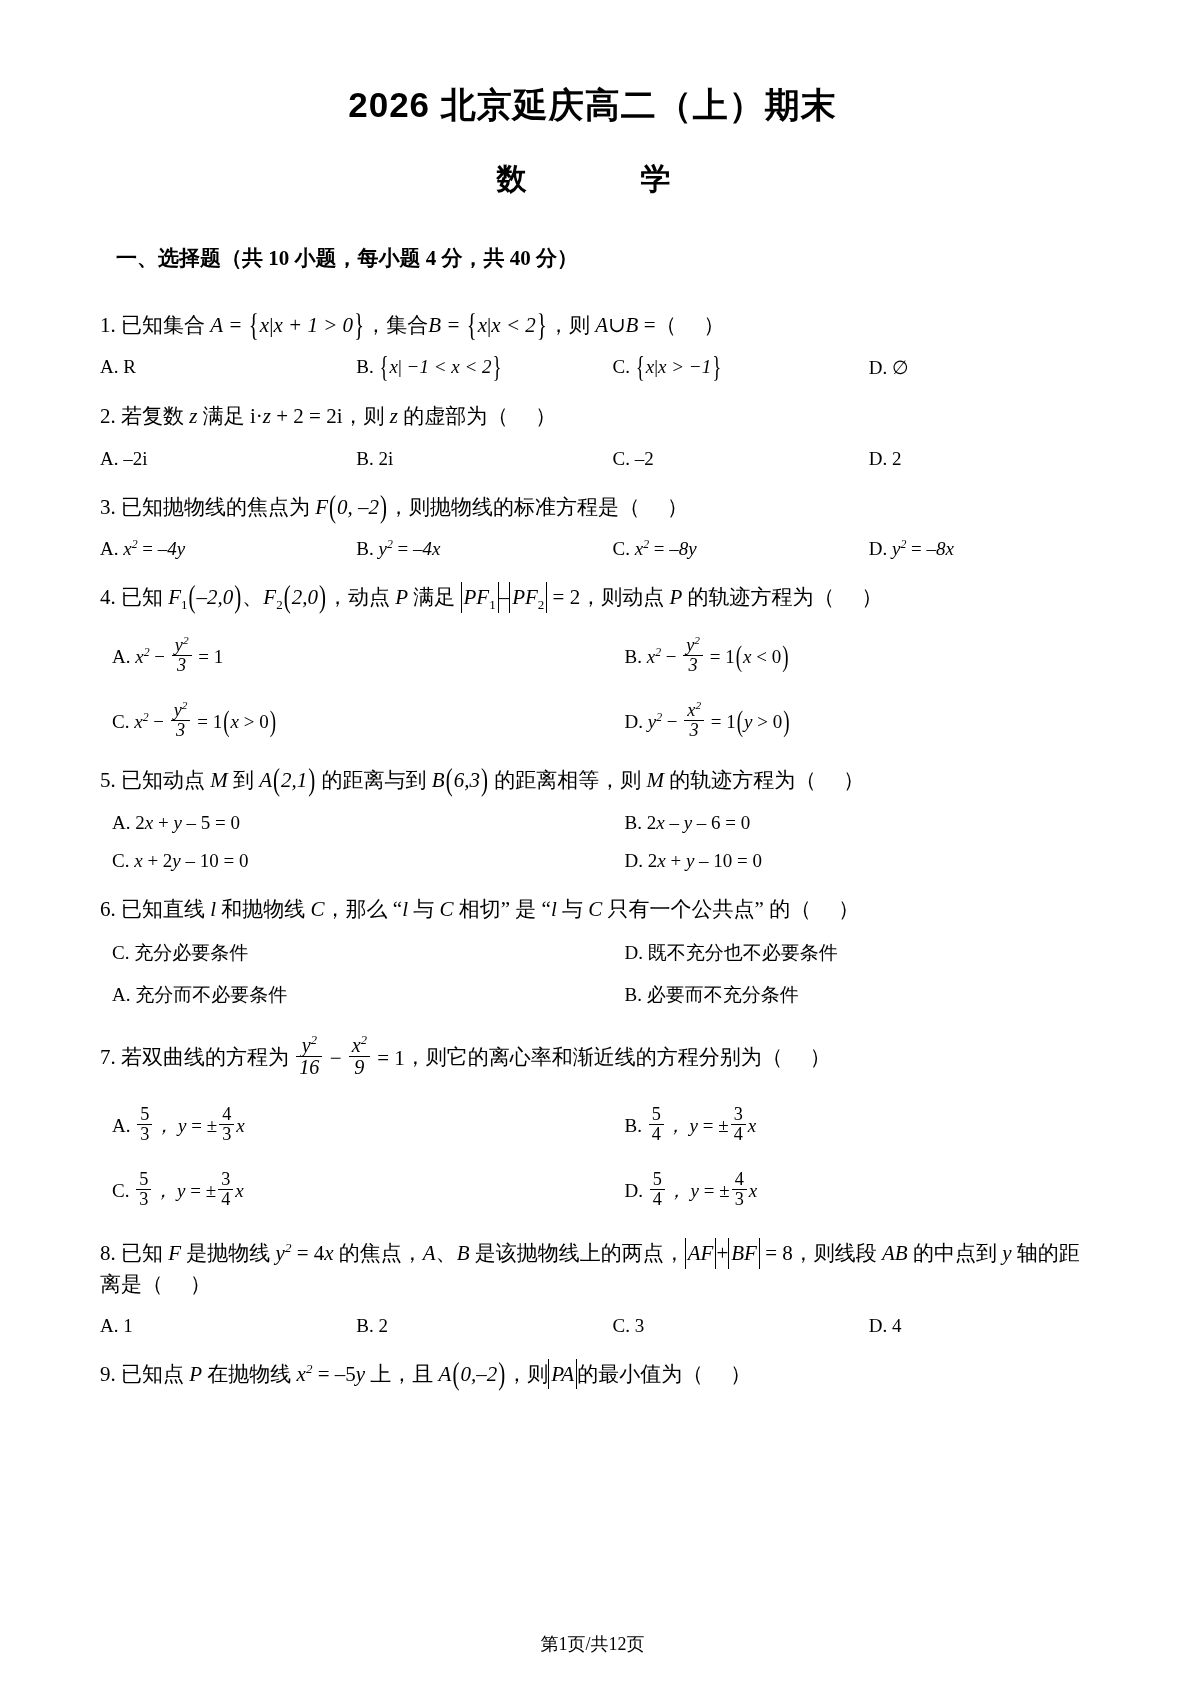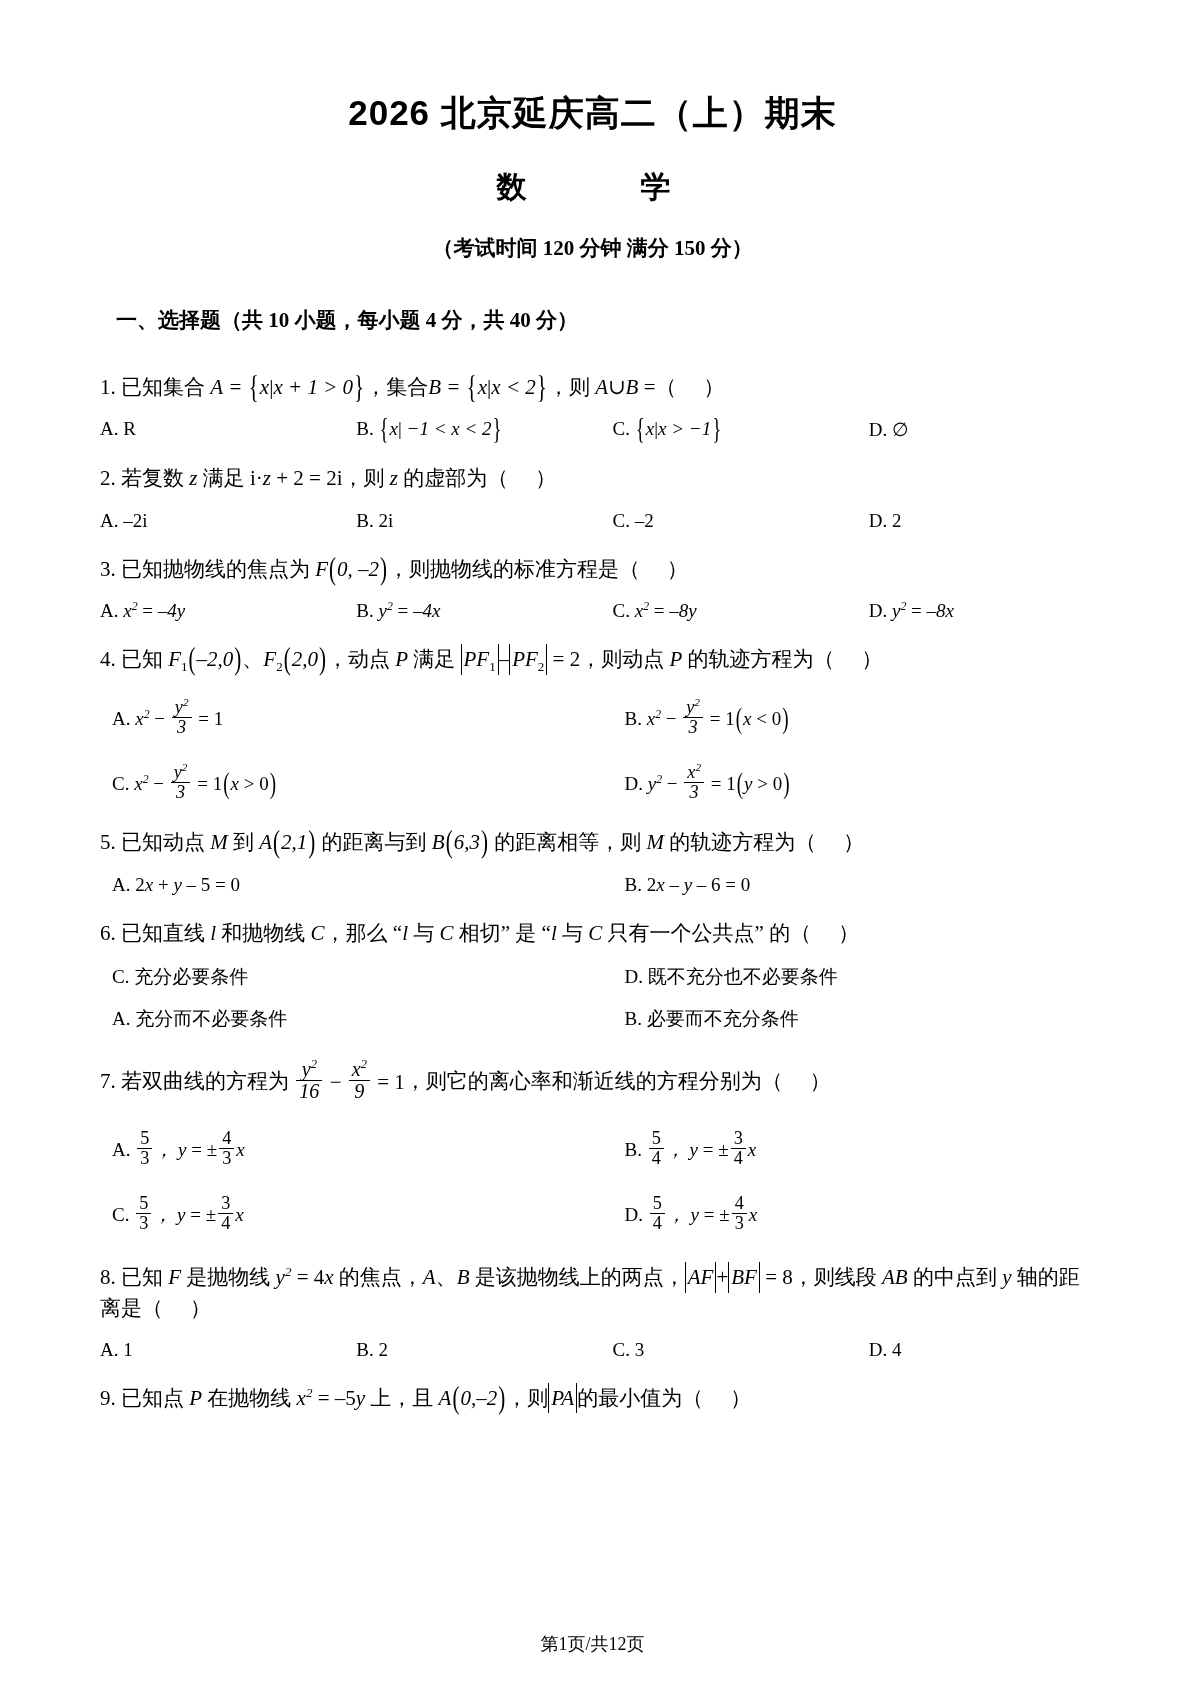--- a/index.html
+++ b/index.html
@@ -13,21 +13,21 @@
     position: relative;
     font-family: "Liberation Serif", "DejaVu Serif", serif;
     color: #000000;
     overflow: hidden;
   }
   .page {
     position: relative;
     width: 1185px;
     height: 1684px;
     box-sizing: border-box;
-    padding: 8px 100px;
+    padding: 0 100px;
   }
 
   
   .doc-title {
     text-align: center;
     font-size: 35px;
     font-weight: 600;
     letter-spacing: 1px;
     margin: 0;
     padding-top: 82px;
@@ -157,21 +157,20 @@
     font-size: 18px;
   }
 </style>
 </head>
 <body>
 
 <div class="page">
 
   <div class="doc-title">2026 北京延庆高二（上）期末</div>
   <div class="doc-subject">数　　学</div>
-  <div class="doc-meta">（考试时间 120 分钟  满分 150 分）</div>
 
   <div class="section-head">一、选择题（共 10 小题，每小题 4 分，共 40 分）</div>
 
   <div class="q">
     <span>1.</span>
     <span>已知集合</span>
     <span class="m">A&nbsp;=&nbsp;<span class="setb">{</span><span class="m">x</span><span class="brace">|</span><span class="m">x</span>&nbsp;+&nbsp;1&nbsp;&gt;&nbsp;0<span class="setb">}</span></span><span>，集合</span><span class="m">B&nbsp;=&nbsp;<span class="setb">{</span><span class="m">x</span><span class="brace">|</span><span class="m">x</span>&nbsp;&lt;&nbsp;2<span class="setb">}</span></span><span>，则</span><span class="m">&nbsp;A<span class="mr">∪</span>B&nbsp;<span class="mr">=</span></span><span class="par-q">（　）</span>
   </div>
   <div class="opts cols4">
     <span class="opt"><span class="opt-lbl">A.</span> <span class="m mr">R</span></span>
@@ -216,20 +215,24 @@
   </div>
 
   <div class="q">
     <span>5.</span>
     <span>已知动点 <span class="m">M</span> 到 <span class="m">A<span class="bigp">(</span>2,1<span class="bigp">)</span></span> 的距离与到 <span class="m">B<span class="bigp">(</span>6,3<span class="bigp">)</span></span> 的距离相等，则 <span class="m">M</span> 的轨迹方程为<span class="par-q">（　）</span></span>
   </div>
   <div class="opts cols2">
     <span class="opt"><span class="opt-lbl">A.</span> <span class="m"><span class="mr">2</span>x&nbsp;<span class="mr">+</span>&nbsp;y&nbsp;<span class="mr">– 5 = 0</span></span></span>
     <span class="opt"><span class="opt-lbl">B.</span> <span class="m"><span class="mr">2</span>x&nbsp;<span class="mr">–</span>&nbsp;y&nbsp;<span class="mr">– 6 = 0</span></span></span>
   </div>
+  <div class="opts cols2">
+    <span class="opt"><span class="opt-lbl">C.</span> <span class="m">x&nbsp;<span class="mr">+ 2</span>y&nbsp;<span class="mr">– 10 = 0</span></span></span>
+    <span class="opt"><span class="opt-lbl">D.</span> <span class="m"><span class="mr">2</span>x&nbsp;<span class="mr">+</span>&nbsp;y&nbsp;<span class="mr">– 10 = 0</span></span></span>
+  </div>
 
   <div class="q">
     <span>6.</span>
     <span>已知直线 <span class="m">l</span> 和抛物线 <span class="m">C</span>，那么 “<span class="m">l</span> 与 <span class="m">C</span> 相切” 是 “<span class="m">l</span> 与 <span class="m">C</span> 只有一个公共点” 的<span class="par-q">（　）</span></span>
   </div>
   <div class="opts cols2">
     <span class="opt"><span class="opt-lbl">C.</span> <span>充分必要条件</span></span>
     <span class="opt"><span class="opt-lbl">D.</span> <span>既不充分也不必要条件</span></span>
   </div>
   <div class="opts cols2">

